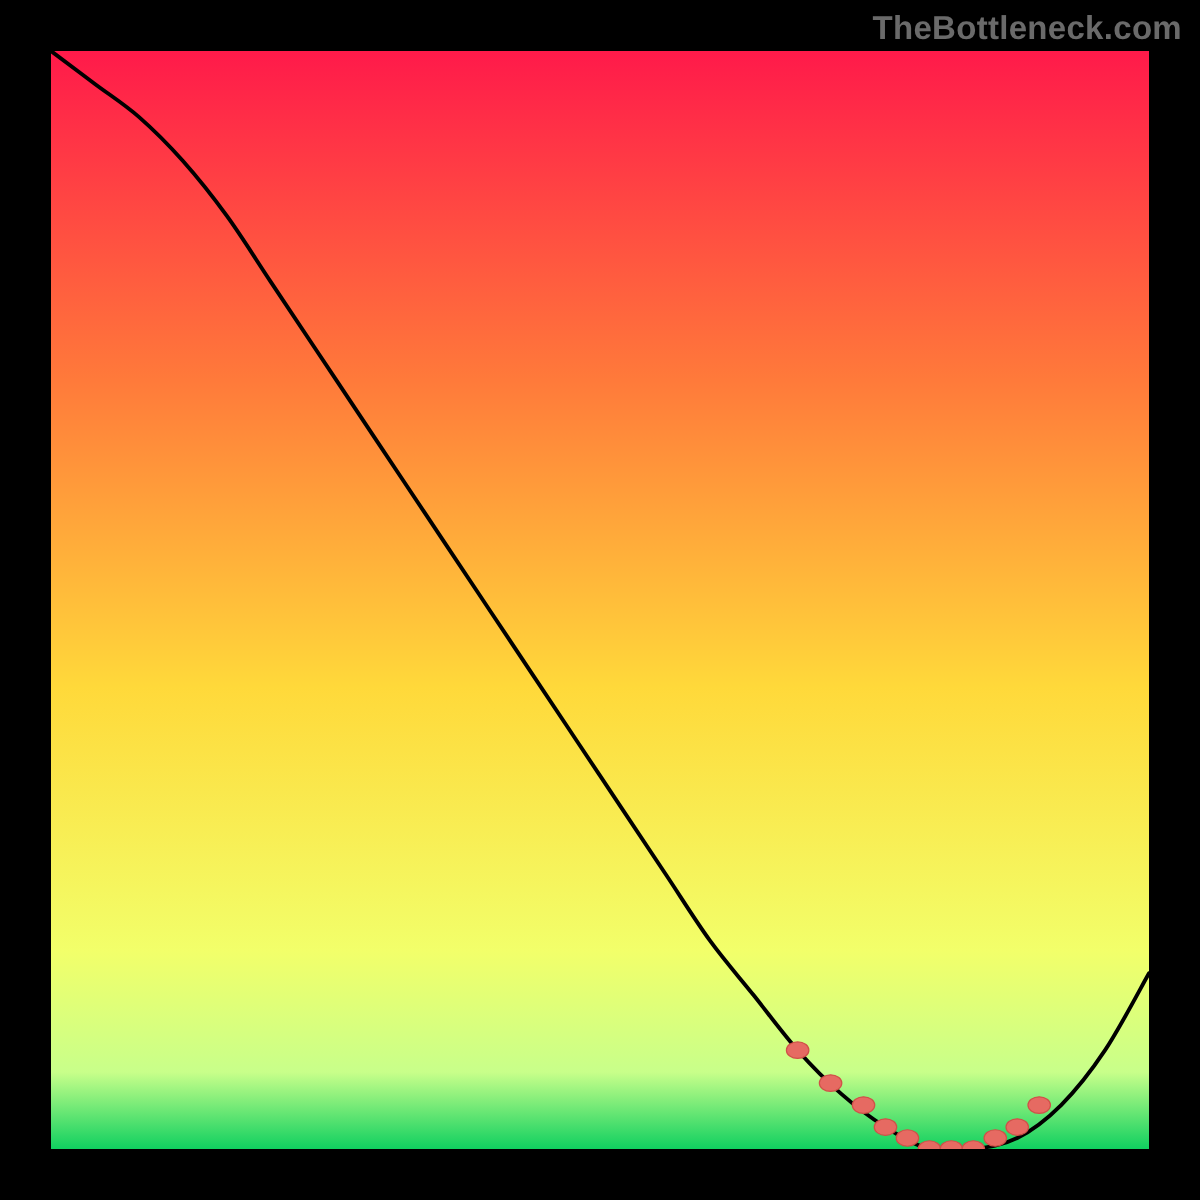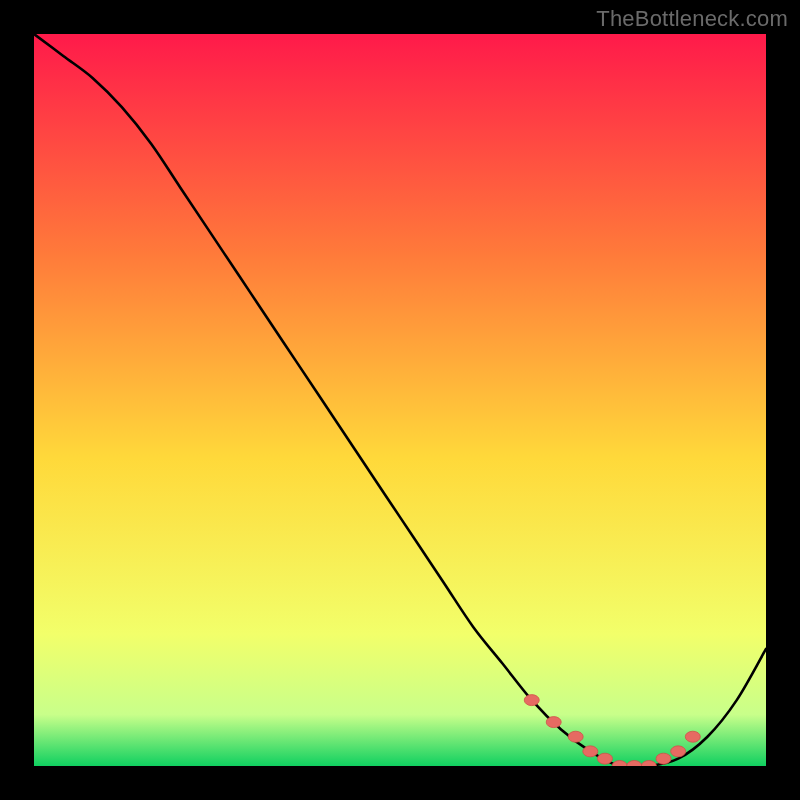--- a/index.html
+++ b/index.html
@@ -25,21 +25,21 @@
     top: 0;
     width: 732px;
     height: 732px;
   }
   .watermark {
     position: absolute;
     top: 6px;
     right: 12px;
     color: #6a6a6a;
     font-size: 22px;
-    font-weight: 400;
+    font-weight: 700;
     letter-spacing: 0.2px;
     user-select: none;
   }
   svg { display: block; }
 </style>
 </head>
 <body>
 
 <div class="frame">
   <svg class="plot" viewBox="0 0 732 732">

